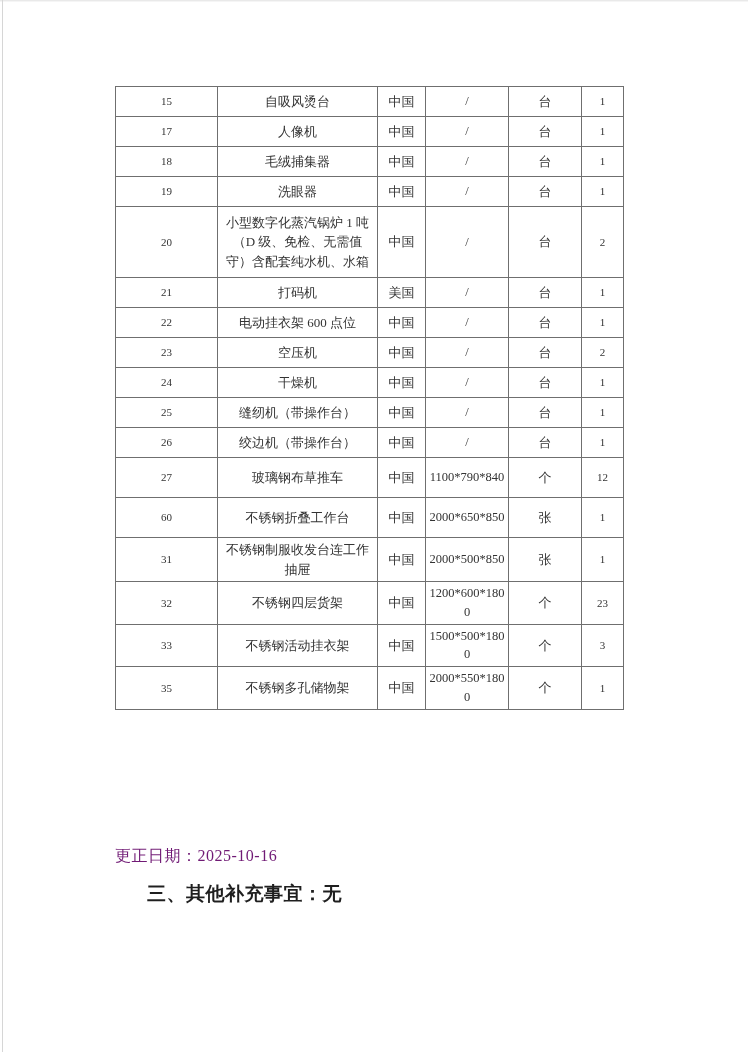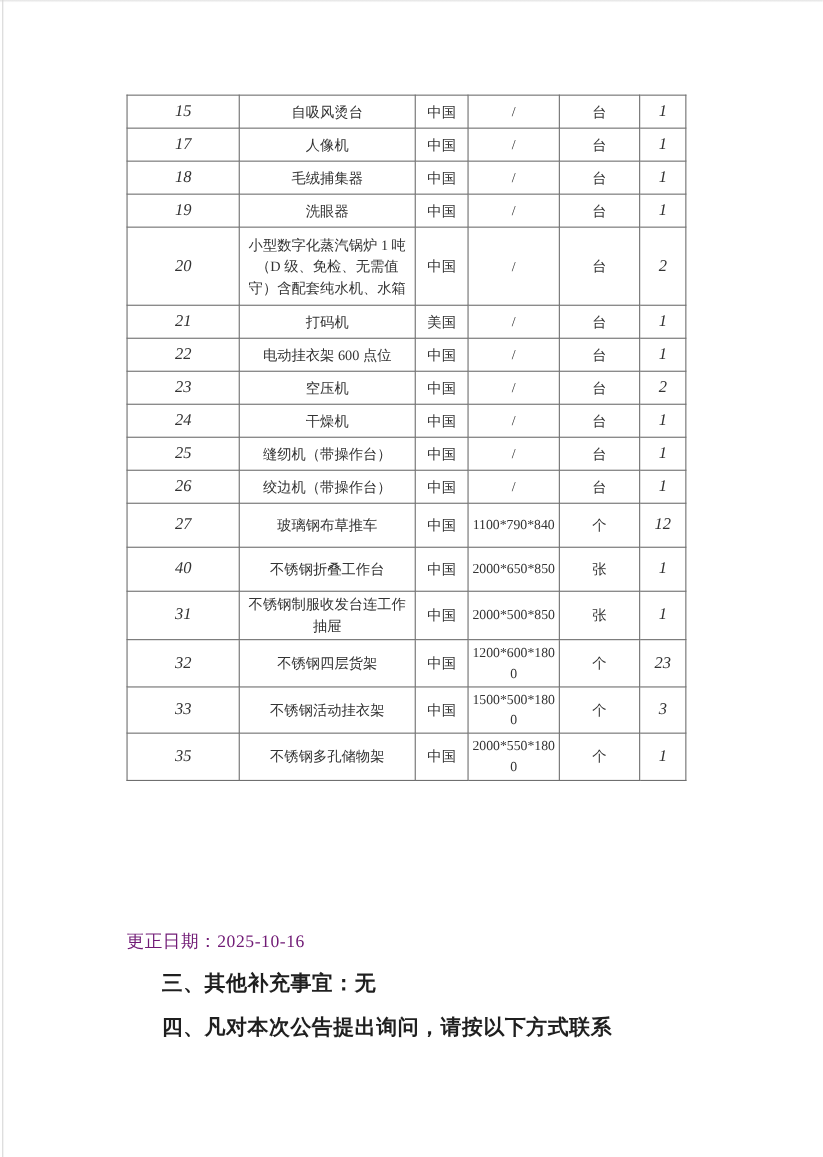--- a/index.html
+++ b/index.html
@@ -55,21 +55,21 @@
     padding-left: 8px;
     padding-right: 4px;
     line-height: 1.75;
   }
   td.col-spec {
     font-size: 12.5px;
     word-break: break-all;
     padding: 2px 6px;
     line-height: 1.55;
   }
-  td.col-no, td.col-qty { font-size: 15px; font-style: italic; }
+  td.col-no, td.col-qty { font-size: 11px; }
 
   .footer {
     position: absolute;
     left: 115px;
     top: 846px;
     width: 520px;
   }
   .date-line {
     margin: 0;
     font-size: 16px;
@@ -190,21 +190,21 @@
       </tr>
       <tr class="double">
         <td class="col-no">27</td>
         <td class="col-name">玻璃钢布草推车</td>
         <td class="col-origin">中国</td>
         <td class="col-spec">1100*790*840</td>
         <td class="col-unit">个</td>
         <td class="col-qty">12</td>
       </tr>
       <tr class="double">
-        <td class="col-no">40</td>
+        <td class="col-no">60</td>
         <td class="col-name">不锈钢折叠工作台</td>
         <td class="col-origin">中国</td>
         <td class="col-spec">2000*650*850</td>
         <td class="col-unit">张</td>
         <td class="col-qty">1</td>
       </tr>
       <tr class="double">
         <td class="col-no">31</td>
         <td class="col-name">不锈钢制服收发台连工作抽屉</td>
         <td class="col-origin">中国</td>
@@ -235,14 +235,13 @@
         <td class="col-spec">2000*550*1800</td>
         <td class="col-unit">个</td>
         <td class="col-qty">1</td>
       </tr>
     </tbody>
 </table>
 
 <div class="footer">
   <p class="date-line">更正日期：2025-10-16</p>
   <p class="bold-line">三、其他补充事宜：无</p>
-  <p class="bold-line">四、凡对本次公告提出询问，请按以下方式联系</p>
 </div>
 
 </body></html>

